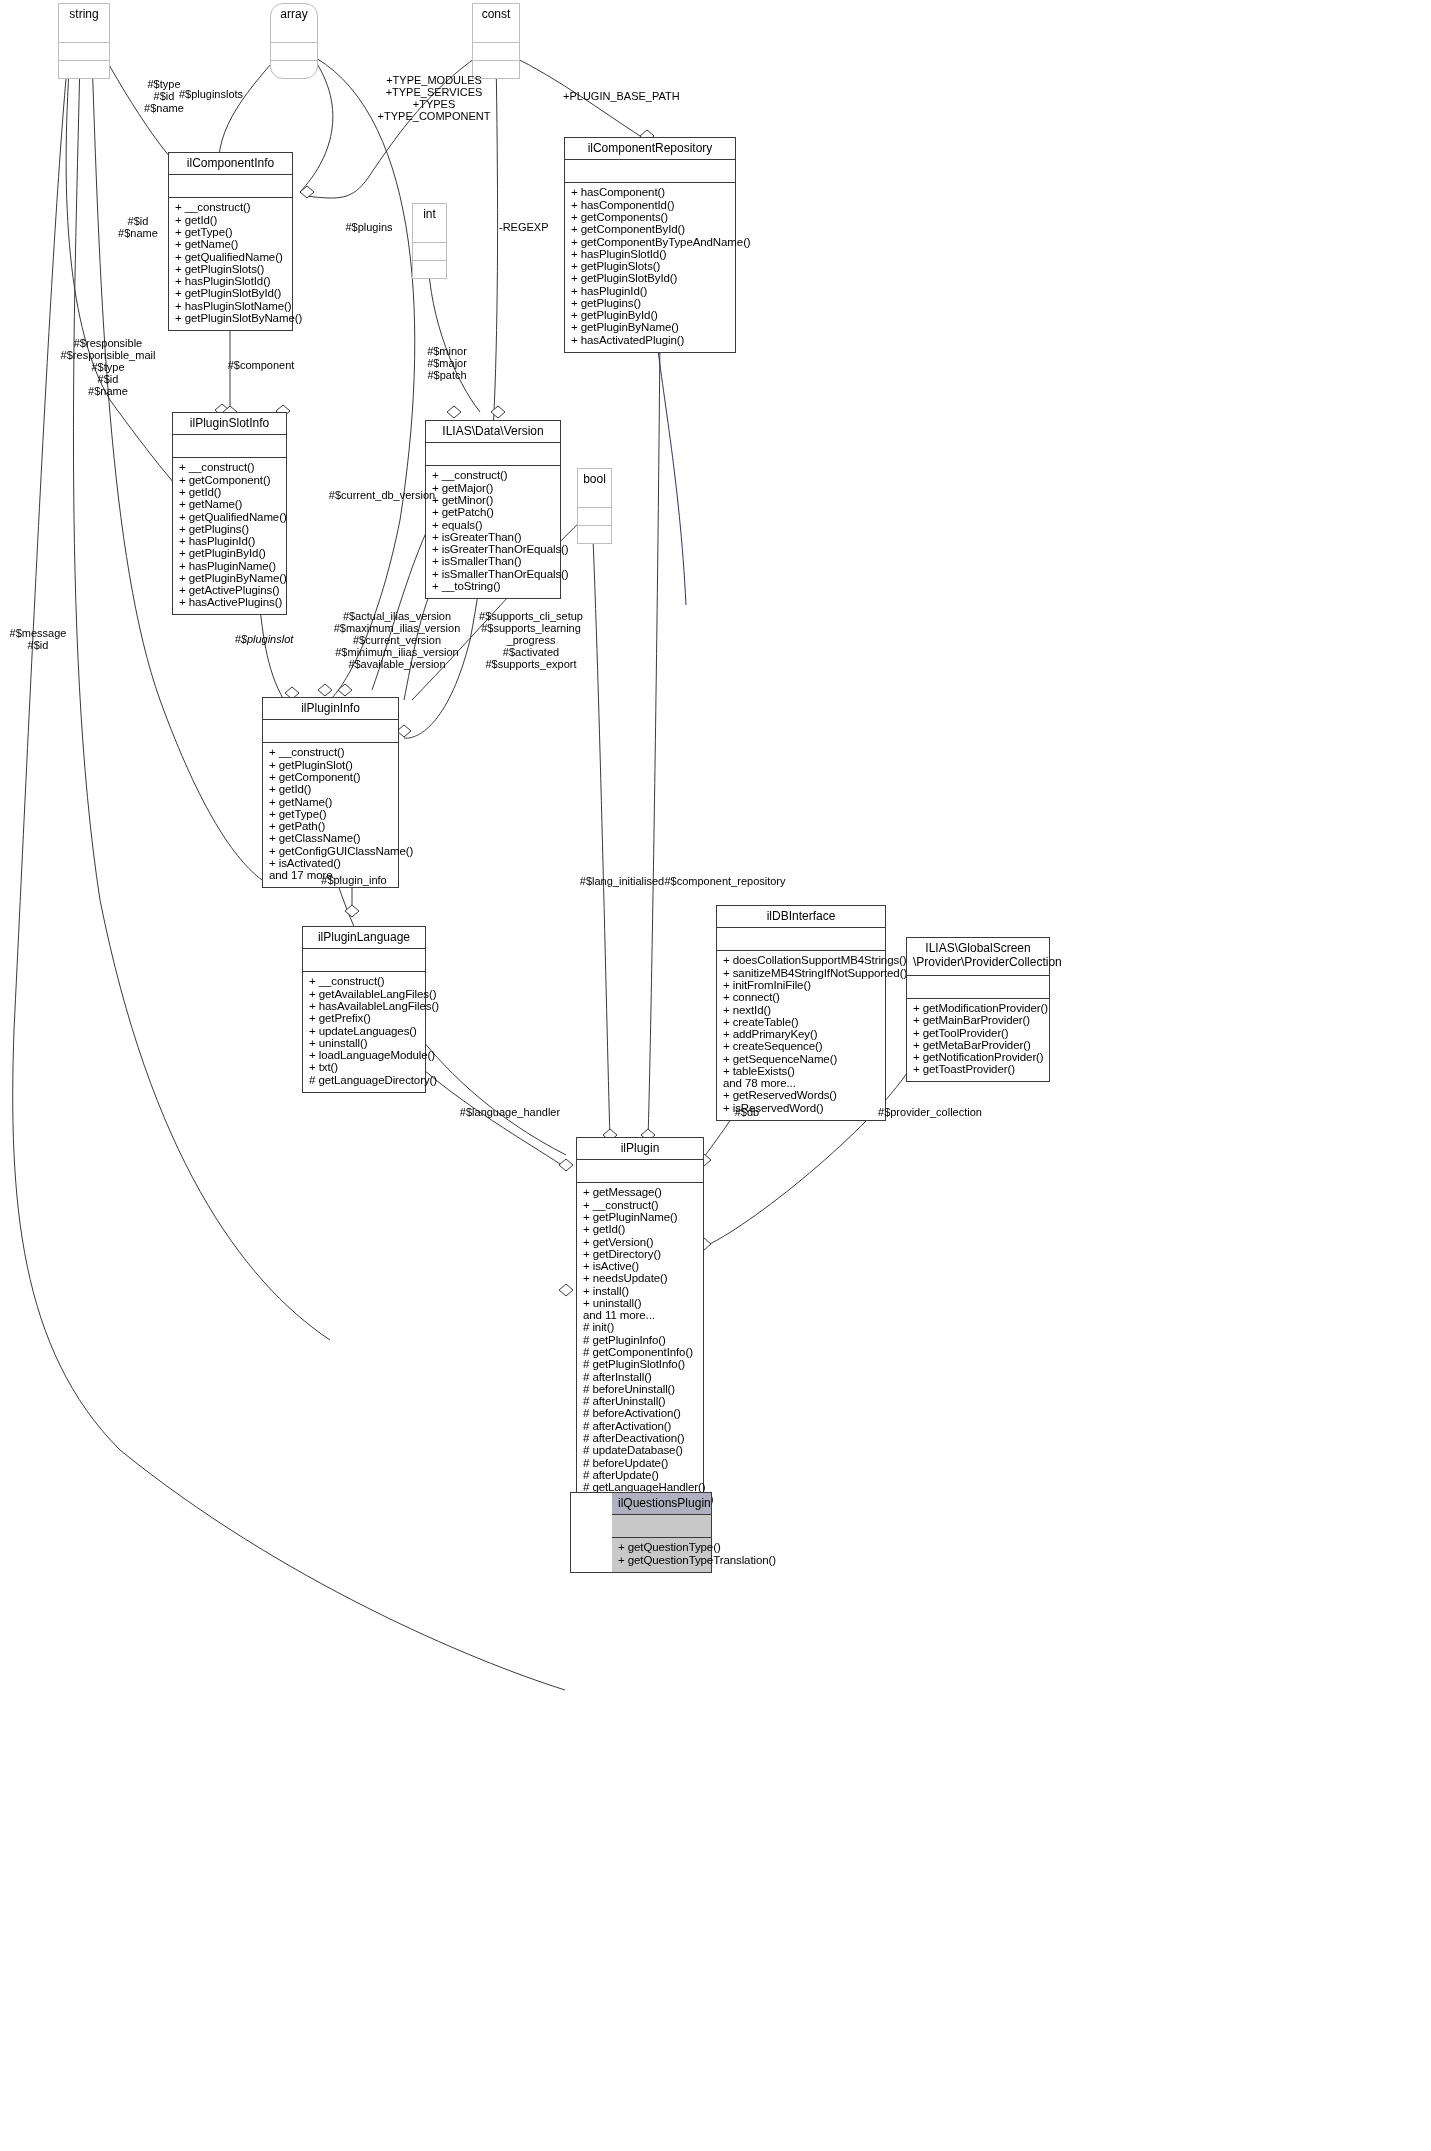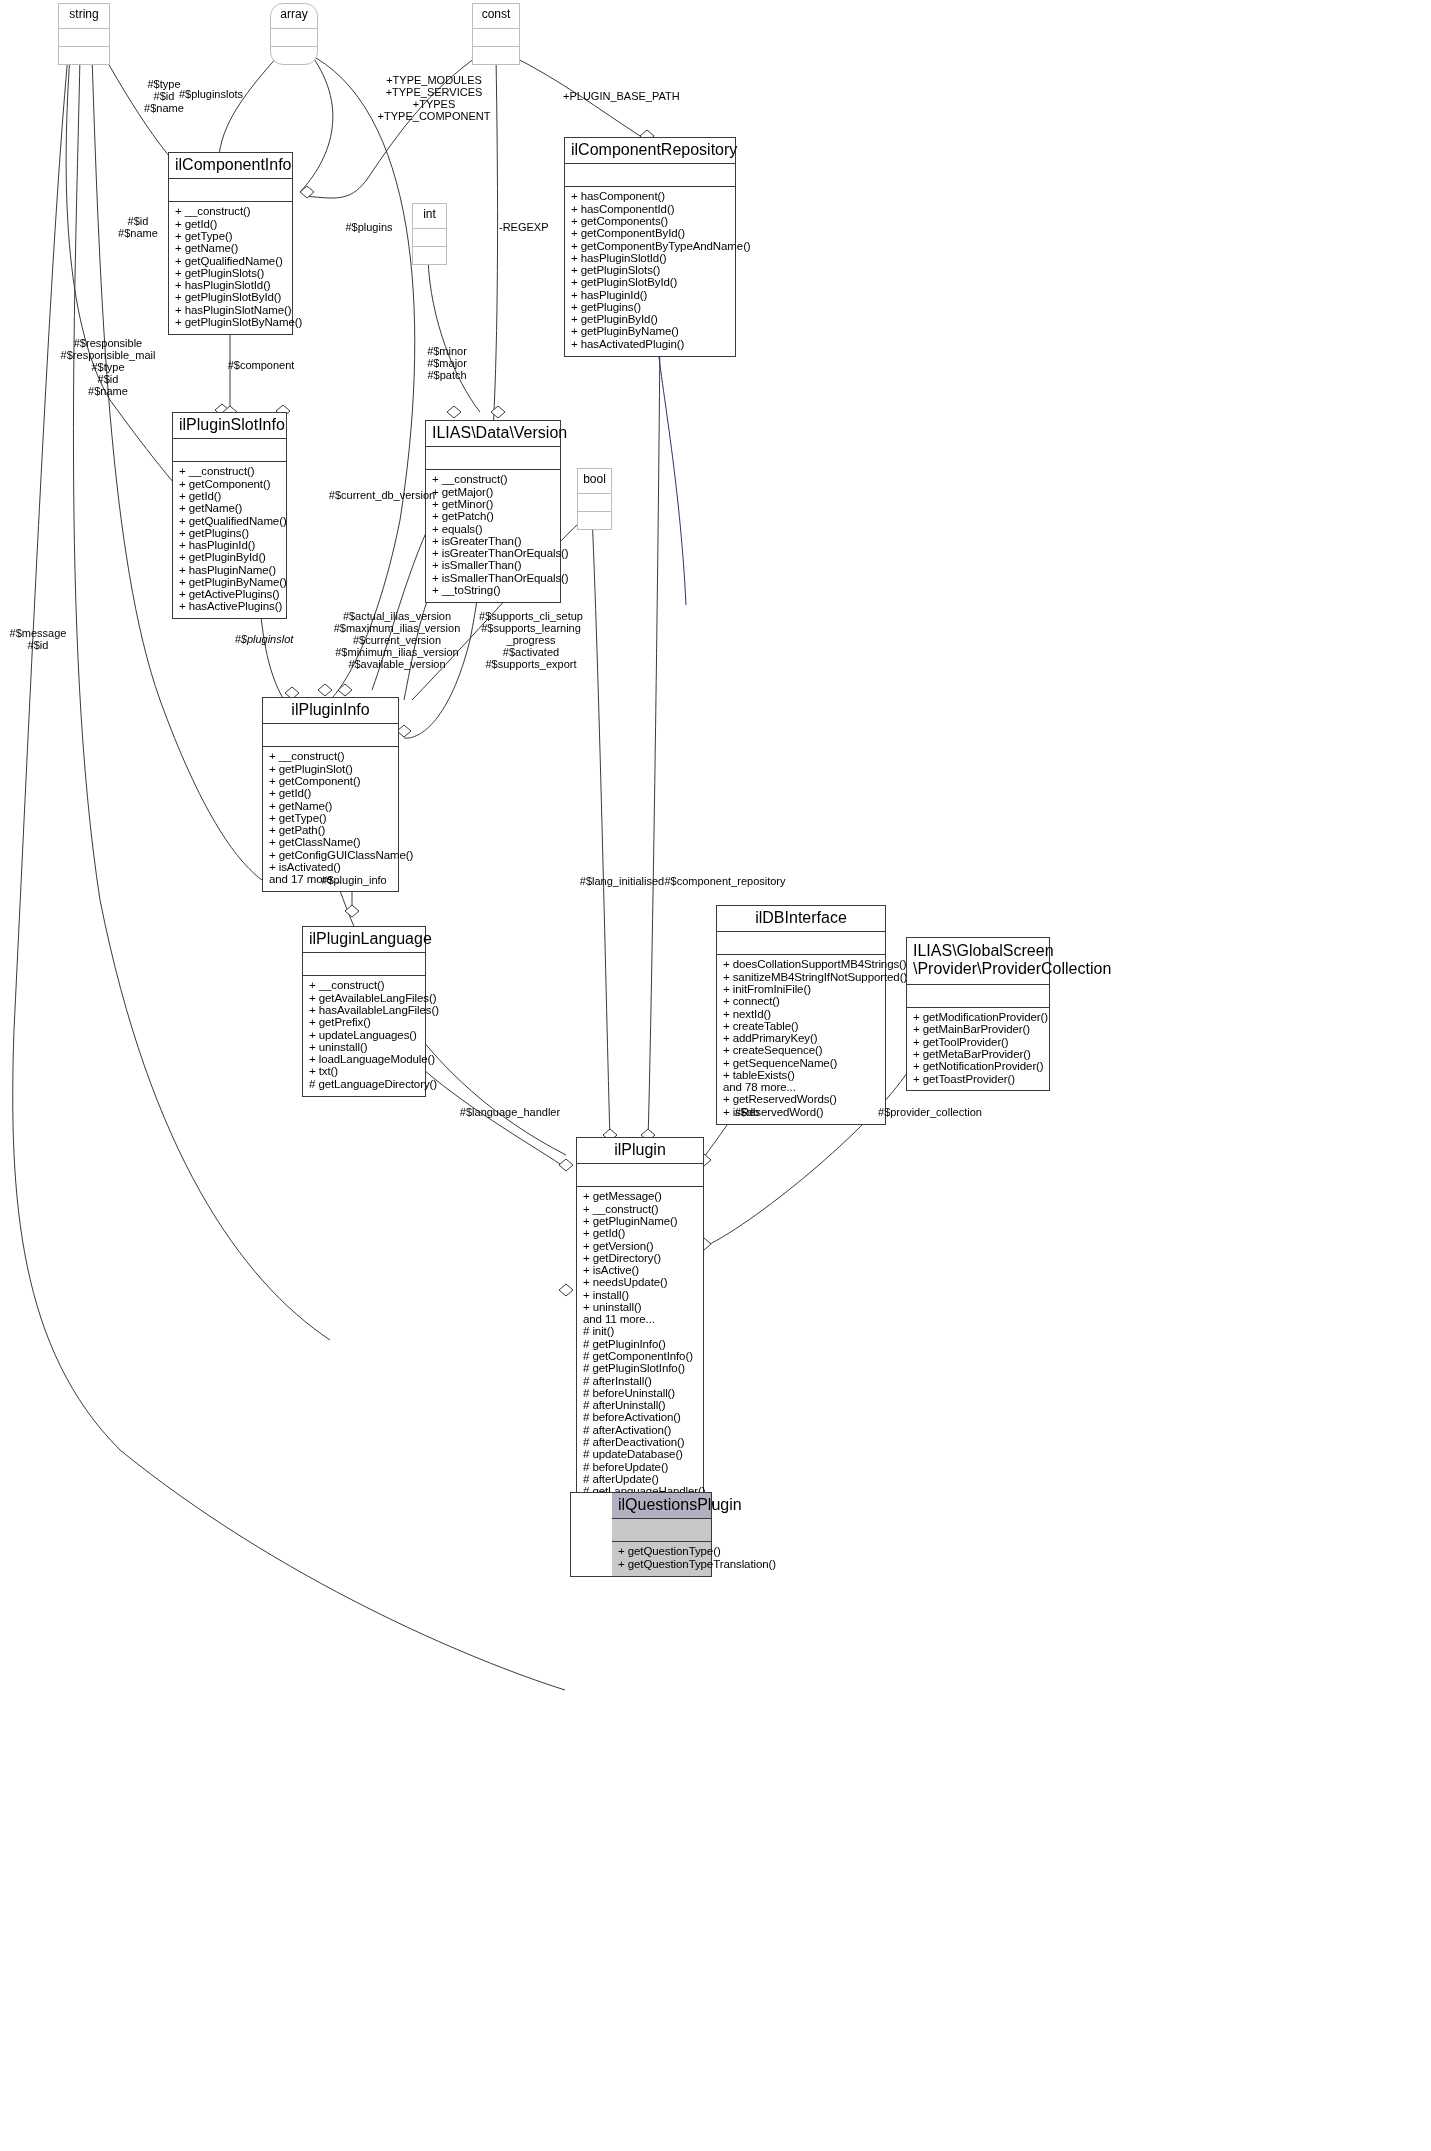--- a/index.html
+++ b/index.html
@@ -28,21 +28,21 @@
     box-sizing:border-box;
     border:1px solid #3a3a3a;
     background:#ffffff;
     font-size:11.5px;
     line-height:1.0;
   }
   .cls .title{
     text-align:center;
     padding:4px 6px 5px 6px;
     border-bottom:1px solid #3a3a3a;
-    font-size:16px;
+    font-size:12px;
     white-space:nowrap;
   }
   .cls .title.two-line{
     line-height:1.15;
     white-space:normal;
   }
   .cls .attrs{
     min-height:16px;
     border-bottom:1px solid #3a3a3a;
     padding:3px 5px;
@@ -58,21 +58,21 @@
   
   .prim{
     position:absolute;
     box-sizing:border-box;
     border:1px solid #bdbdbd;
     background:#ffffff;
     font-size:12px;
   }
   .prim .title{
     text-align:center;
-    padding:3px 4px 7px 4px;
+    padding:3px 4px 21px 4px;
     border-bottom:1px solid #bdbdbd;
   }
   .prim .c2{height:17px;border-bottom:1px solid #bdbdbd;}
   .prim .c3{height:17px;}
   
   .cls.current{
     border:1px solid #3a3a3a;
   }
   .cls.current .title{background:#b0b0c0;}
   .cls.current .attrs{background:#c8c8c8;}

